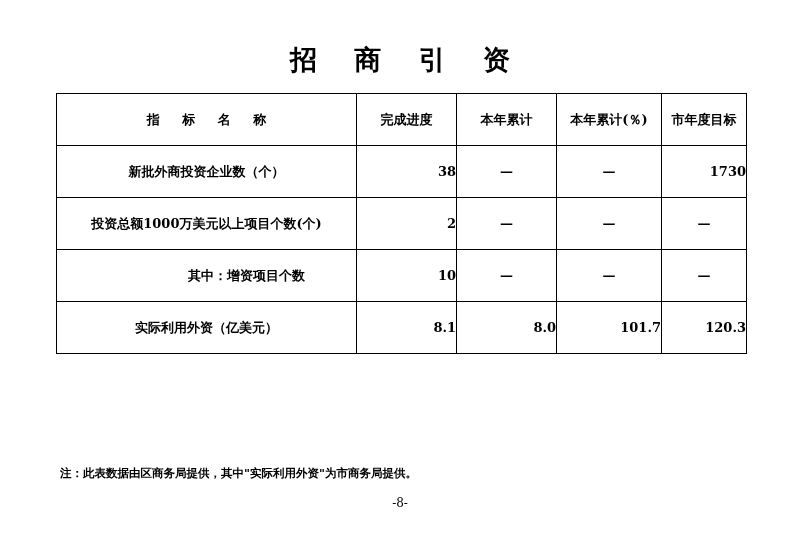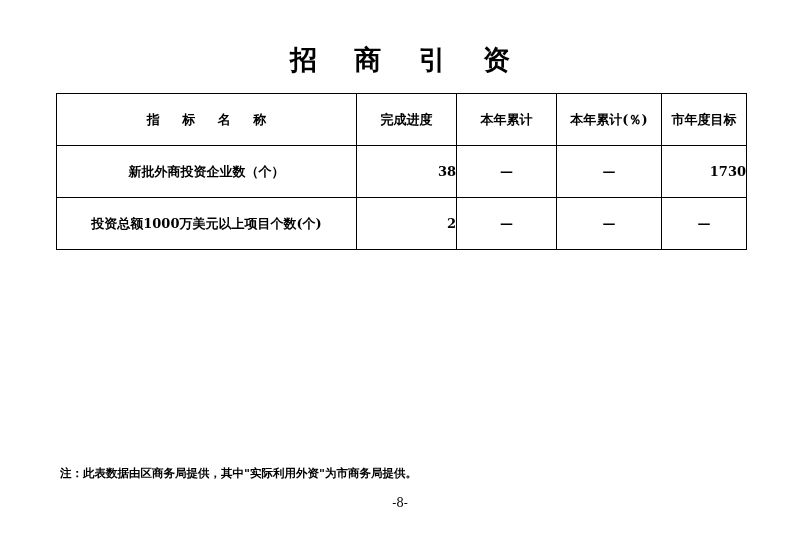--- a/index.html
+++ b/index.html
@@ -142,19 +142,33 @@
         <td class="dash">—</td>
         <td class="num">1730</td>
       </tr>
       <tr>
         <td class="rowlabel">投资总额1000万美元以上项目个数(个)</td>
         <td class="num">2</td>
         <td class="dash">—</td>
         <td class="dash">—</td>
         <td class="dash">—</td>
       </tr>
+      <tr>
+        <td class="rowlabel indent">其中：增资项目个数</td>
+        <td class="num">10</td>
+        <td class="dash">—</td>
+        <td class="dash">—</td>
+        <td class="dash">—</td>
+      </tr>
+      <tr>
+        <td class="rowlabel">实际利用外资（亿美元）</td>
+        <td class="num">8.1</td>
+        <td class="num">8.0</td>
+        <td class="num">101.7</td>
+        <td class="num">120.3</td>
+      </tr>
     </tbody>
   </table>
 
   <div class="note">注：此表数据由区商务局提供，其中"实际利用外资"为市商务局提供。</div>
   <div class="pagenum">-8-</div>
 
 </div>
 
 </body></html>

